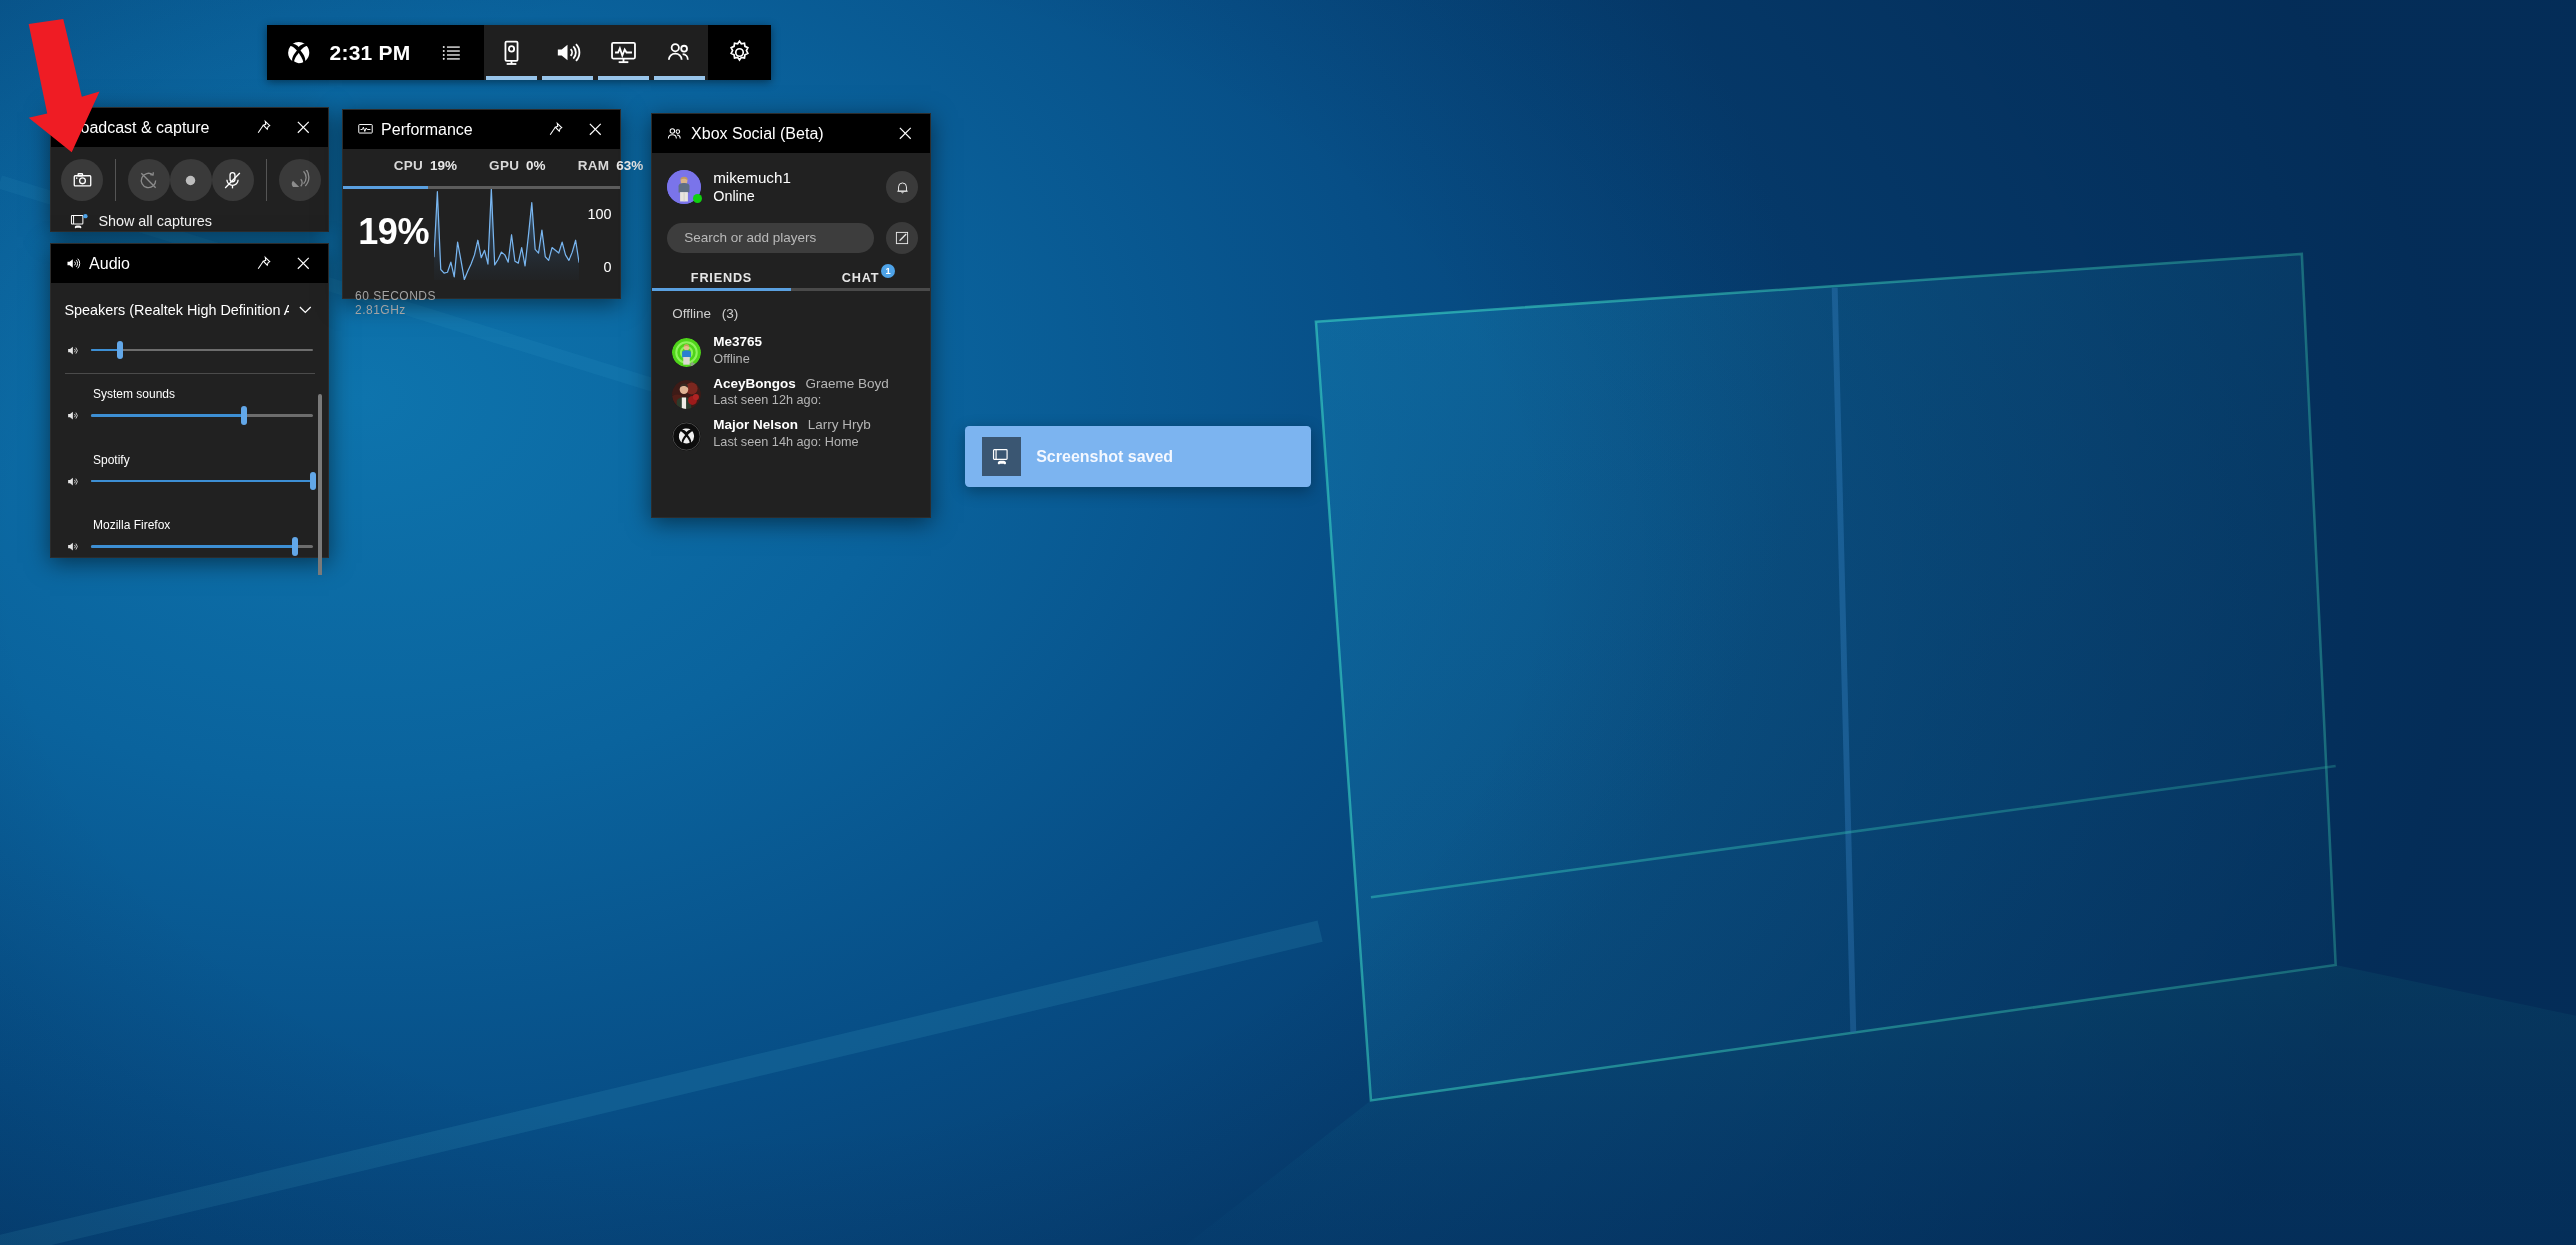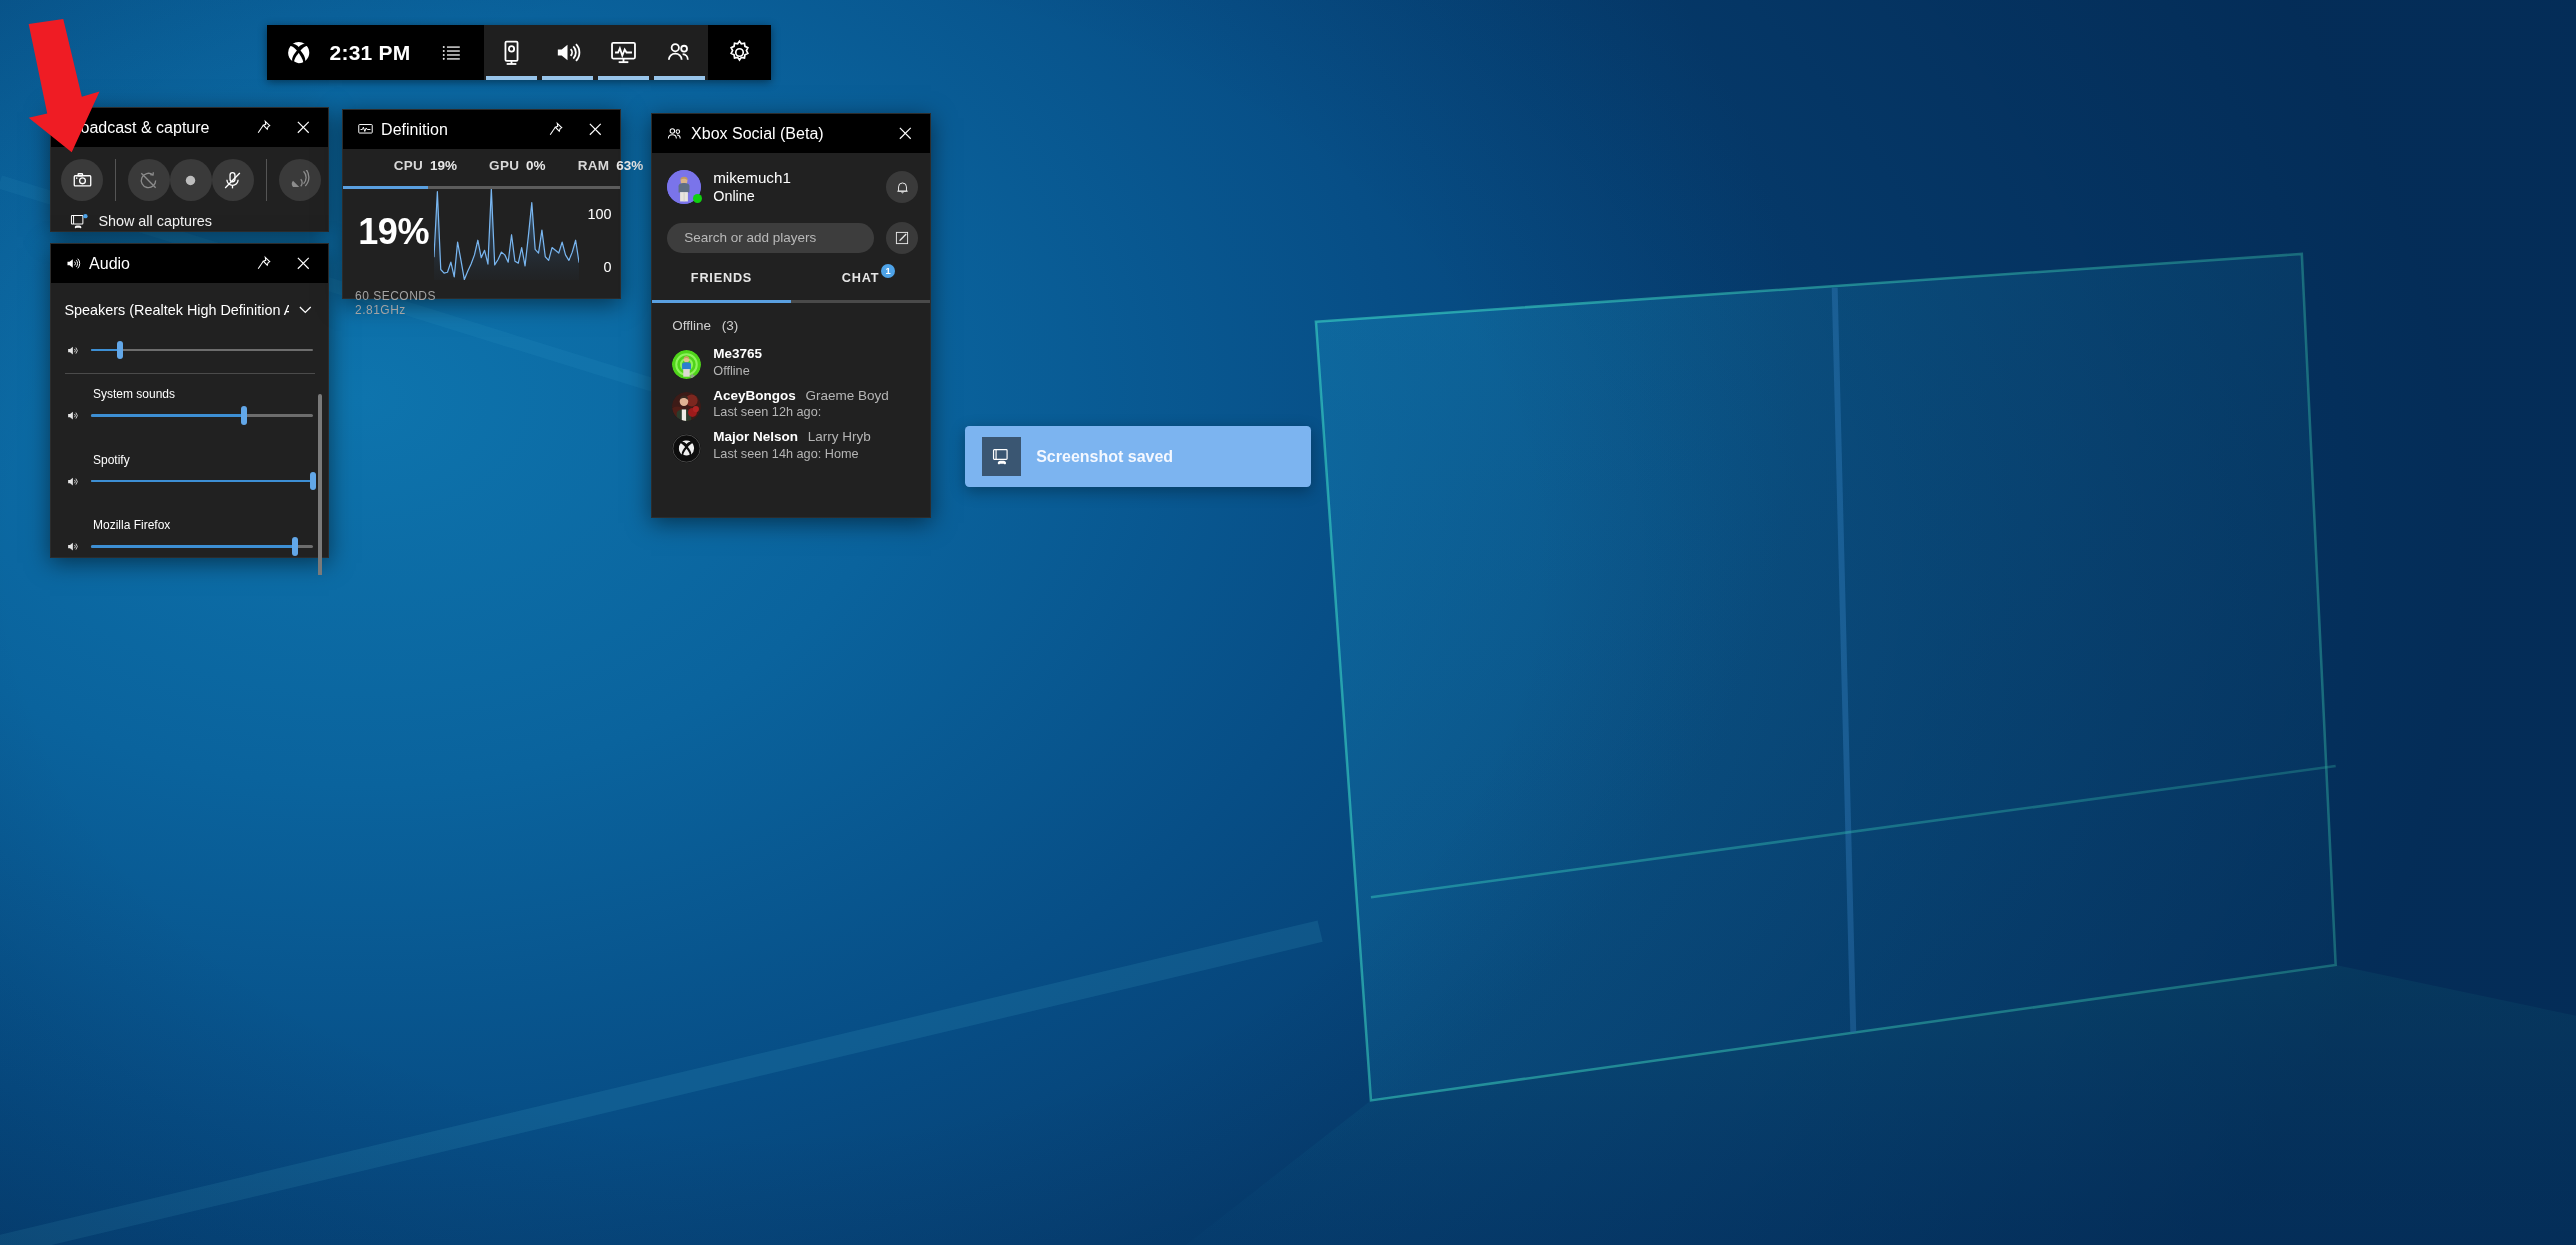--- a/index.html
+++ b/index.html
@@ -120,21 +120,21 @@
   .soc-gamertag { color:#fff; font-size:15.2px; line-height:1.25; }
   .soc-status { color:#fff; font-size:14.4px; line-height:1.3; }
   .soc-round-btn { width:32px; height:32px; border-radius:50%; background:#3a3a3a; display:flex; align-items:center; justify-content:center; flex:none; }
   .soc-search-row { display:flex; align-items:center; gap:12px; padding:16px 12px 0 15.2px; }
   .soc-search {
     flex:1; height:30.5px; border-radius:15.2px; background:#3d3d3d;
     display:flex; align-items:center; padding:0 17px;
   }
   .soc-search-ph { color:#b9b9b9; font-size:13.5px; }
   .soc-tabs { display:flex; margin-top:16px; position:relative; }
-  .soc-tab { flex:1; text-align:center; position:relative; padding-bottom:18px; }
+  .soc-tab { flex:1; text-align:center; position:relative; padding-bottom:6px; }
   .soc-tab-label { color:#e6e6e6; font-size:12.7px; font-weight:700; letter-spacing:0.8px; }
   .soc-tab-badge {
     position:absolute; top:-6px; margin-left:1.7px; width:14.4px; height:14.4px; border-radius:50%;
     background:#4ea3e8; color:#fff; font-size:9.3px; font-weight:700;
     display:inline-flex; align-items:center; justify-content:center;
   }
   .soc-tabs-rail { position:absolute; left:0; right:0; bottom:0; height:2.5px; background:#4a4a4a; }
   .soc-tab-ind { position:absolute; left:0; bottom:0; height:2.5px; width:50%; background:#5aa0e0; }
   .soc-group { color:#cfcfcf; font-size:13.5px; padding:15.2px 0 0 20.3px; }
   .soc-list { padding-top:8.5px; }
@@ -431,21 +431,21 @@
       <div class="aud-sb-thumb"></div>
     </div>
   </div>
 
   <div class="panel" id="pnl-perf">
     <div class="panel-head">
       <svg width="17" height="17" viewBox="0 0 24 24" fill="none" stroke="#fff" stroke-width="1.4">
         <rect x="2.5" y="5" width="19" height="12" rx="1"></rect>
         <polyline points="5,12 7.5,12 9,8.8 11,14.8 13,9.8 14.5,12 19,12"></polyline>
       </svg>
-      <div class="panel-title">Definition</div>
+      <div class="panel-title">Performance</div>
       <div class="panel-head-spacer"></div>
       <div class="head-btn">
         <svg width="17" height="17" viewBox="0 0 24 24" fill="none" stroke="#fff" stroke-width="1.5">
           <path d="M14.5 3.2l6.3 6.3-2.3 1.3-1.2 3.6-5.6-5.6 3.5-1.3z"></path>
           <line x1="11.7" y1="8.8" x2="4.5" y2="19.5"></line>
         </svg>
       </div>
       <div class="head-btn">
         <svg width="18.6" height="18.6" viewBox="0 0 24 24" stroke="#fff" stroke-width="1.5">
           <line x1="5" y1="5" x2="19" y2="19"></line>

